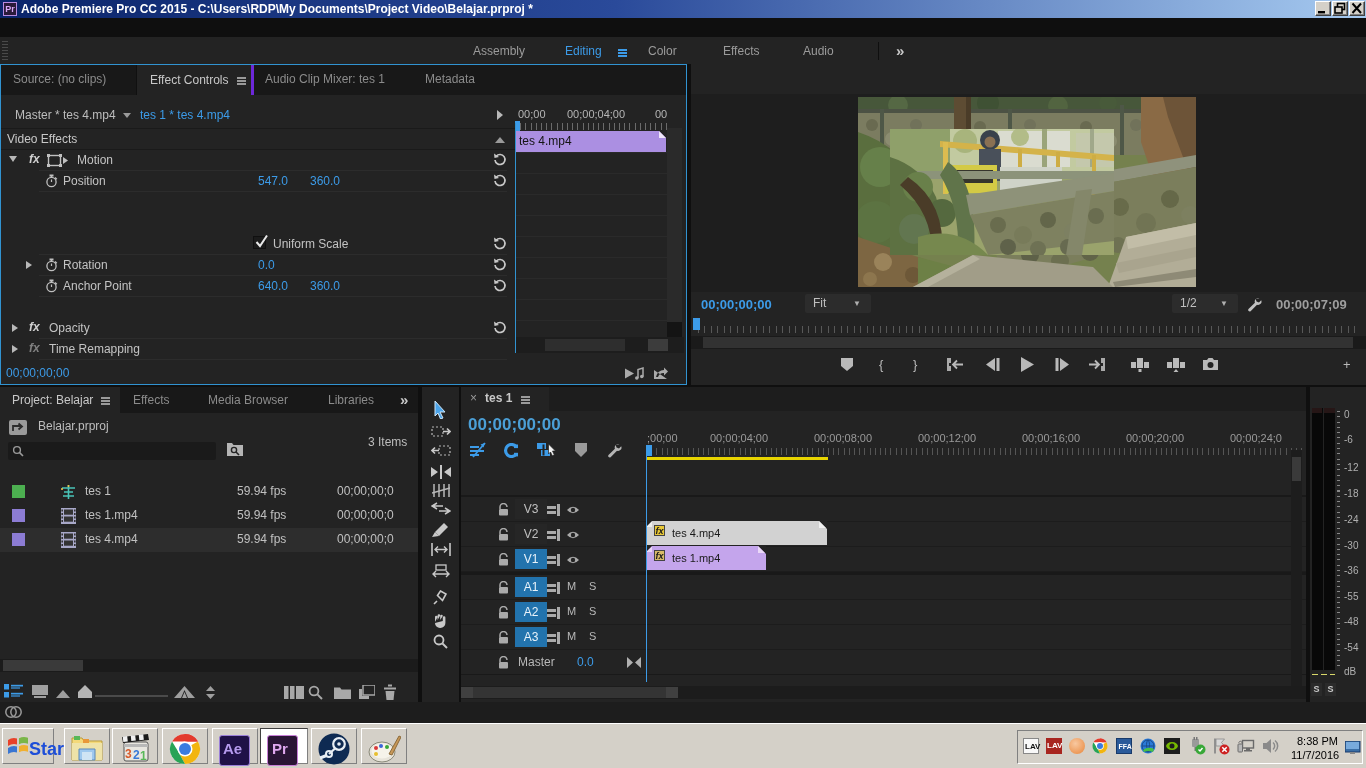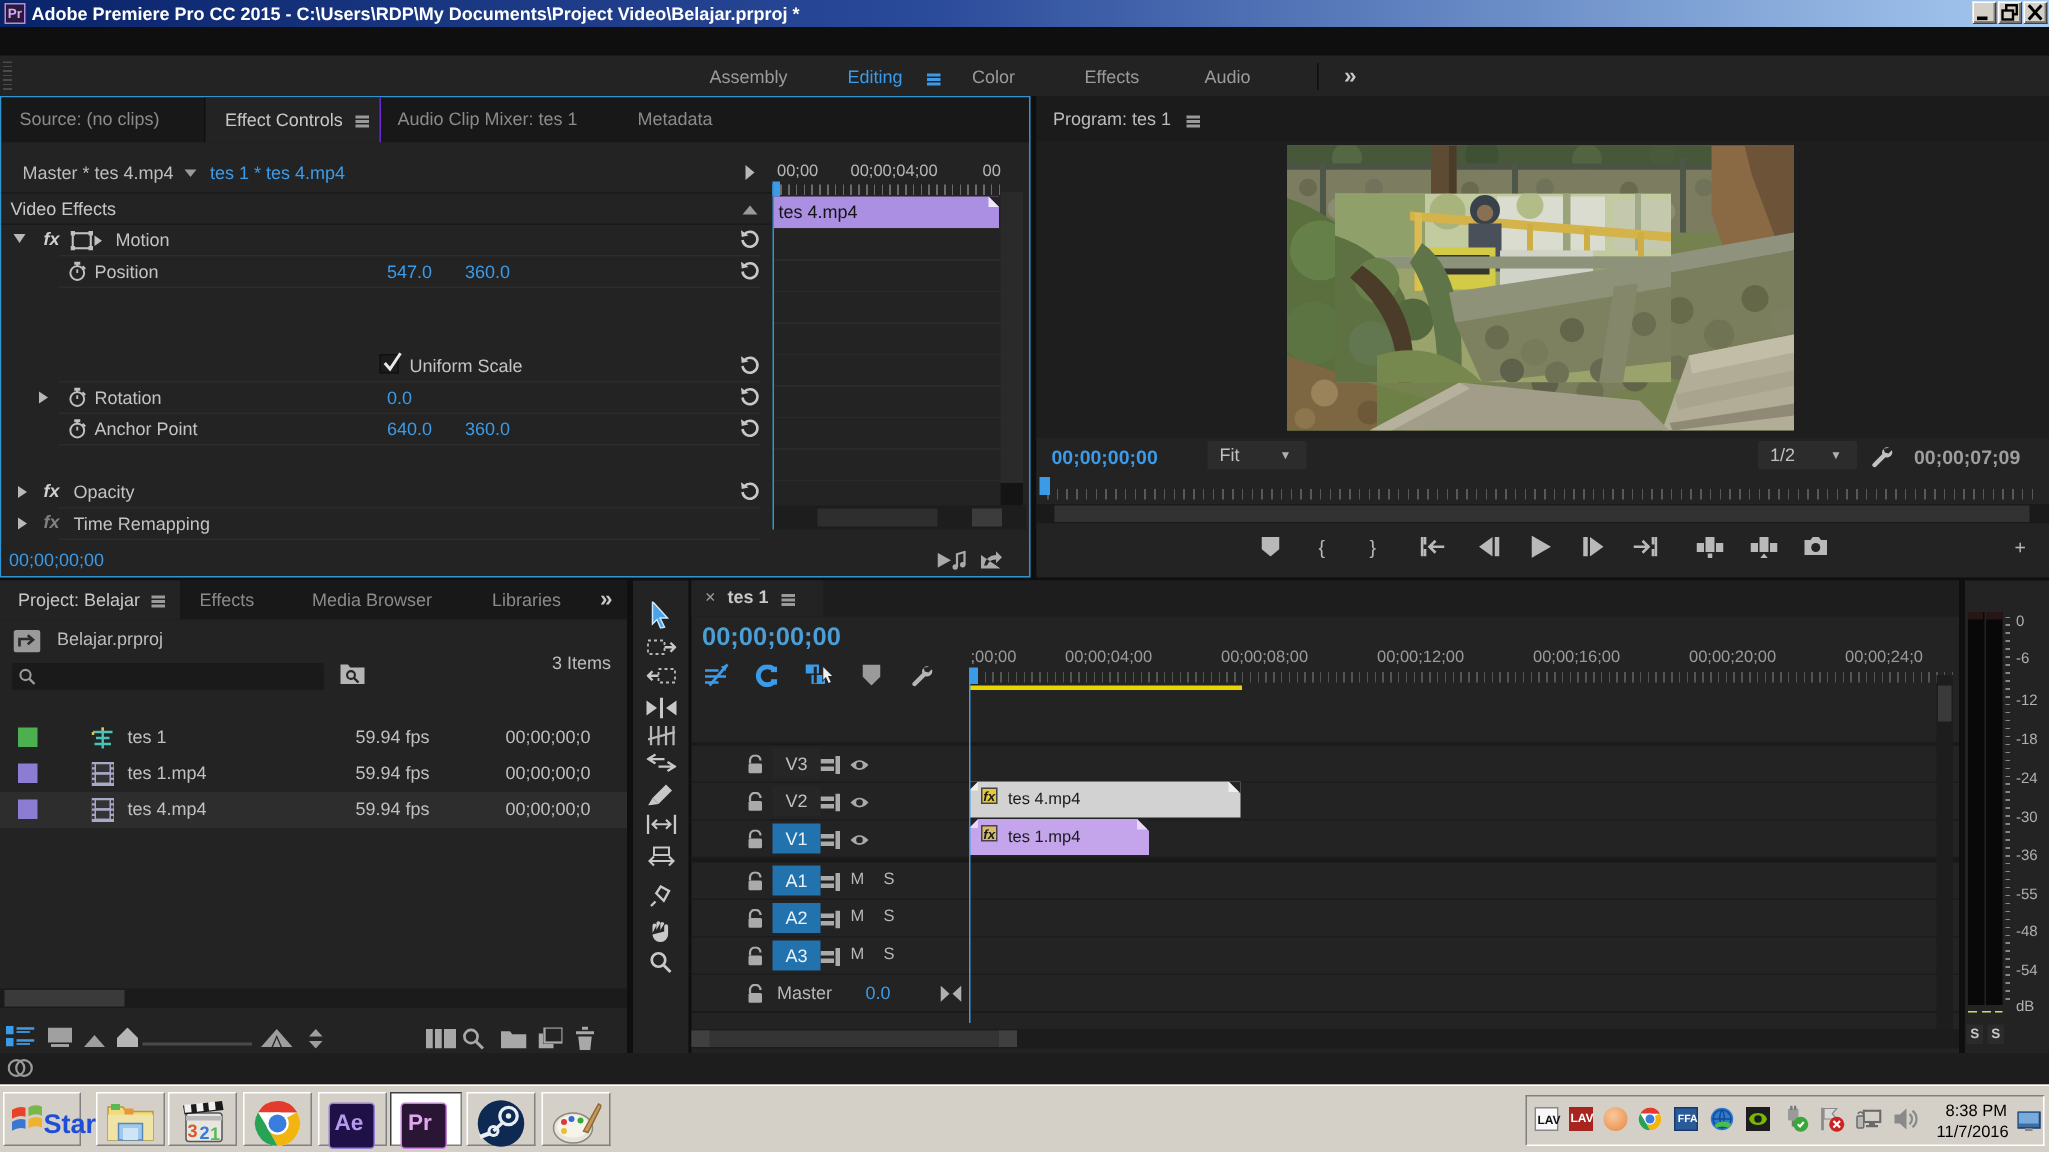--- a/index.html
+++ b/index.html
@@ -65,21 +65,21 @@
       <span class="mbars" style="left:618px;top:12px;background:#3c9be8;box-shadow:0 3px 0 #3c9be8,0 6px 0 #3c9be8"></span>
       <span class="ws" style="left:648px">Color</span>
       <span class="ws" style="left:723px">Effects</span>
       <span class="ws" style="left:803px">Audio</span>
       <span class="abs" style="left:878px;top:5px;width:1px;height:18px;background:#0f0f0f"></span>
       <span class="ws" style="left:896px;top:5px;font-size:15px;font-weight:bold;color:#c8c8c8">»</span>
     </div>
 <div class="abs" id="ecpanel">
  <div class="tabrow" style="height:30px;background:#181818">
   <span class="tab" style="left:0;width:134px;padding:0 0 0 12px">Source: (no clips)</span>
-  <span class="tab act" style="left:135px;width:118px;line-height:30px;height:30px;padding:0 0 0 13px;border-left:1px solid #101010;border-right:1px solid #6d28d9">Effect Controls<span class="mbars" style="left:100px;top:12px"></span></span>
+  <span class="tab act" style="left:135px;width:118px;line-height:30px;height:30px;padding:0 0 0 13px;border-left:1px solid #101010;border-right:3px solid #6d28d9">Effect Controls<span class="mbars" style="left:100px;top:12px"></span></span>
   <span class="tab" style="left:256px;padding:0 8px">Audio Clip Mixer: tes 1</span>
   <span class="tab" style="left:410px;padding:0 14px">Metadata</span>
  </div>
 
  <div class="abs" style="left:0;top:30px;width:514px;height:289px;background:#232323;color:#c3c3c3;font-size:12px">
   <div class="abs" style="left:0;top:8px;width:514px;height:26px;border-bottom:1px solid #1a1a1a">
     <span class="abs" style="left:14px;top:5px;color:#bdbdbd">Master * tes 4.mp4</span>
     <span class="abs" style="left:122px;top:10px;width:0;height:0;border-top:5px solid #9a9a9a;border-left:4px solid transparent;border-right:4px solid transparent"></span>
     <span class="abs" style="left:139px;top:5px;color:#3c9be8">tes 1 * tes 4.mp4</span>
     <span class="abs" style="left:496px;top:7px;width:0;height:0;border-left:6px solid #b8b8b8;border-top:5px solid transparent;border-bottom:5px solid transparent"></span>
@@ -211,24 +211,20 @@
           <path d="M13 11 V2.5 L18 1 V9.5" stroke="#aaa" stroke-width="1.5" fill="none"></path>
           <circle cx="11.8" cy="11" r="1.8" fill="#aaa"></circle>
           <circle cx="16.8" cy="9.5" r="1.8" fill="#aaa"></circle>
         </svg>
    <svg class="abs" style="left:652px;top:3px" width="15" height="14" viewBox="0 0 15 14">
           <path d="M1 4 v9 h13 M3 11 a8 8 0 0 1 8-7 V1.5 L15 5.5 L11 9.5 V7 a6 6 0 0 0 -6 4 Z" fill="#aaa"></path>
         </svg>
  </div>
 </div>
 <div class="abs" id="progpanel">
- <div class="tabrow" style="height:30px;background:#1b1b1b">
-   <span class="abs" style="left:11px;top:8px;color:#bdbdbd">Program: tes 1</span>
-   <span class="mbars" style="left:100px;top:13px"></span>
- </div>
  <div class="abs" style="left:0;top:30px;width:675px;height:198px;background:#1e1e1e"></div>
 
  <div class="abs" style="left:167px;top:33px;width:338px;height:190px;background:#75814e">
   <svg width="338" height="190" viewBox="0 0 338 190" xmlns="http://www.w3.org/2000/svg">
    <rect width="338" height="190" fill="#75814e"></rect>
    <rect x="0" y="0" width="338" height="20" fill="#47573a"></rect>
    <circle cx="40" cy="8" r="10" fill="#556844"></circle>
           <circle cx="130" cy="6" r="11" fill="#3f5134"></circle>
           <circle cx="200" cy="9" r="10" fill="#526440"></circle>
           <circle cx="250" cy="6" r="9" fill="#485a3a"></circle>

